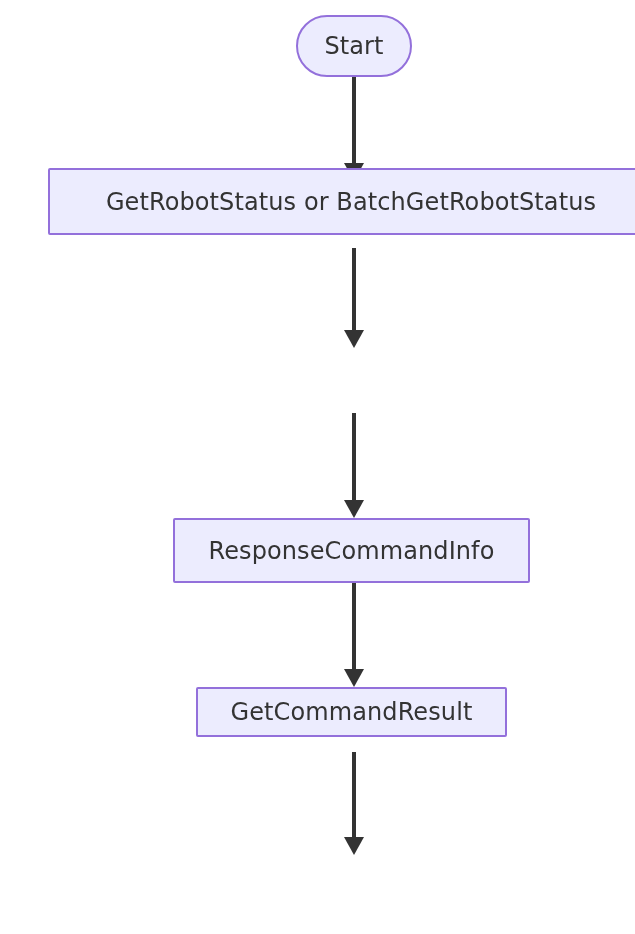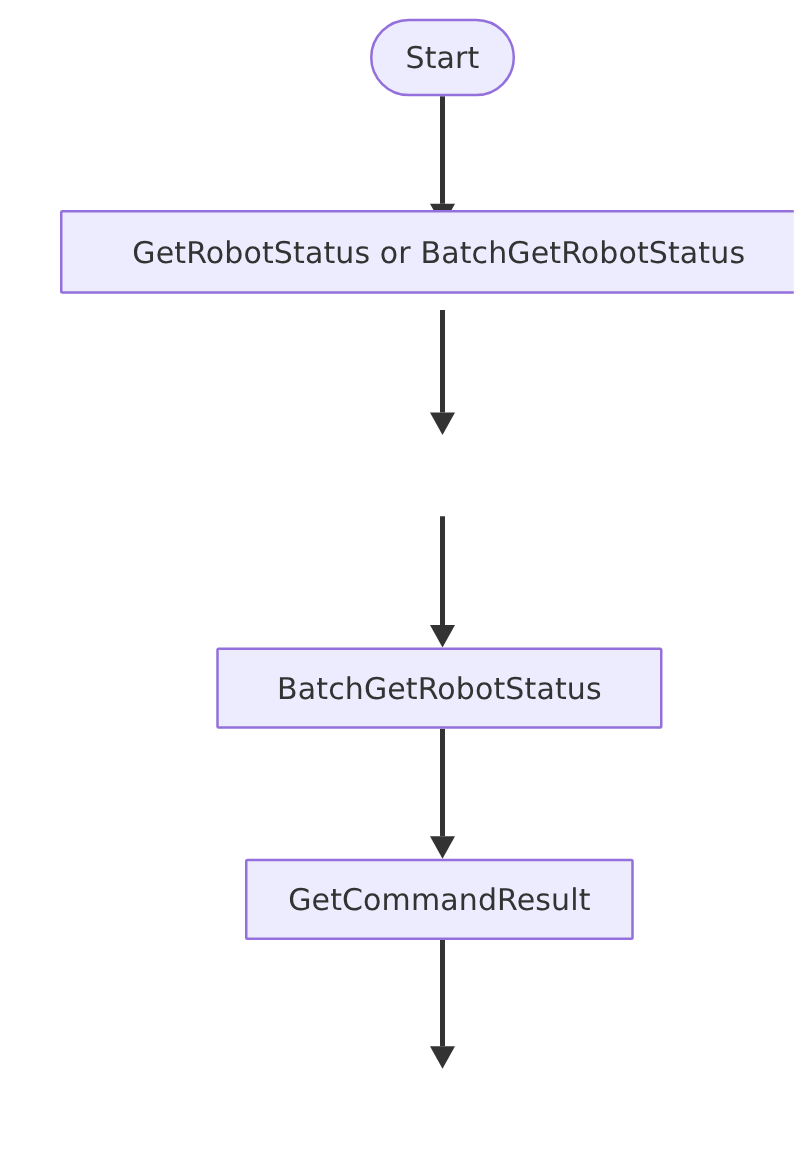--- a/index.html
+++ b/index.html
@@ -60,21 +60,21 @@
   
   .node.shape-rect {
     border-radius: 2px;
   }
 
   
   #node-start        { left: 262px; top:  15px; width: 116px; height: 62px; }
   #node-getstatus    { left:  14px; top: 168px; width: 606px; height: 67px; }
   #node-createcmd    { left:  85px; top: 348px; width: 464px; height: 65px; }
   #node-responseinfo { left: 139px; top: 518px; width: 357px; height: 65px; }
-  #node-getresult    { left: 162px; top: 687px; width: 311px; height: 65px; }
+  #node-getresult    { left: 162px; top: 687px; width: 311px; height: 50px; }
   #node-end          { left: 276px; top: 855px; width:  82px; height: 61px; }
 </style>
 </head>
 <body>
 
 <div id="flow-root">
 
   <svg id="edges-layer" viewBox="0 0 635 934" width="635" height="934" aria-hidden="true">
 
     <g>
@@ -106,21 +106,21 @@
   <div class="node shape-stadium" id="node-start">
     <span class="node-label">Start</span>
   </div>
 
   <div class="node shape-rect" id="node-getstatus">
     <span class="node-label">GetRobotStatus or BatchGetRobotStatus</span>
   </div>
 
 
   <div class="node shape-rect" id="node-responseinfo">
-    <span class="node-label">BatchGetRobotStatus</span>
+    <span class="node-label">ResponseCommandInfo</span>
   </div>
 
   <div class="node shape-rect" id="node-getresult">
     <span class="node-label">GetCommandResult</span>
   </div>
 
 
 </div>
 
 </body></html>

